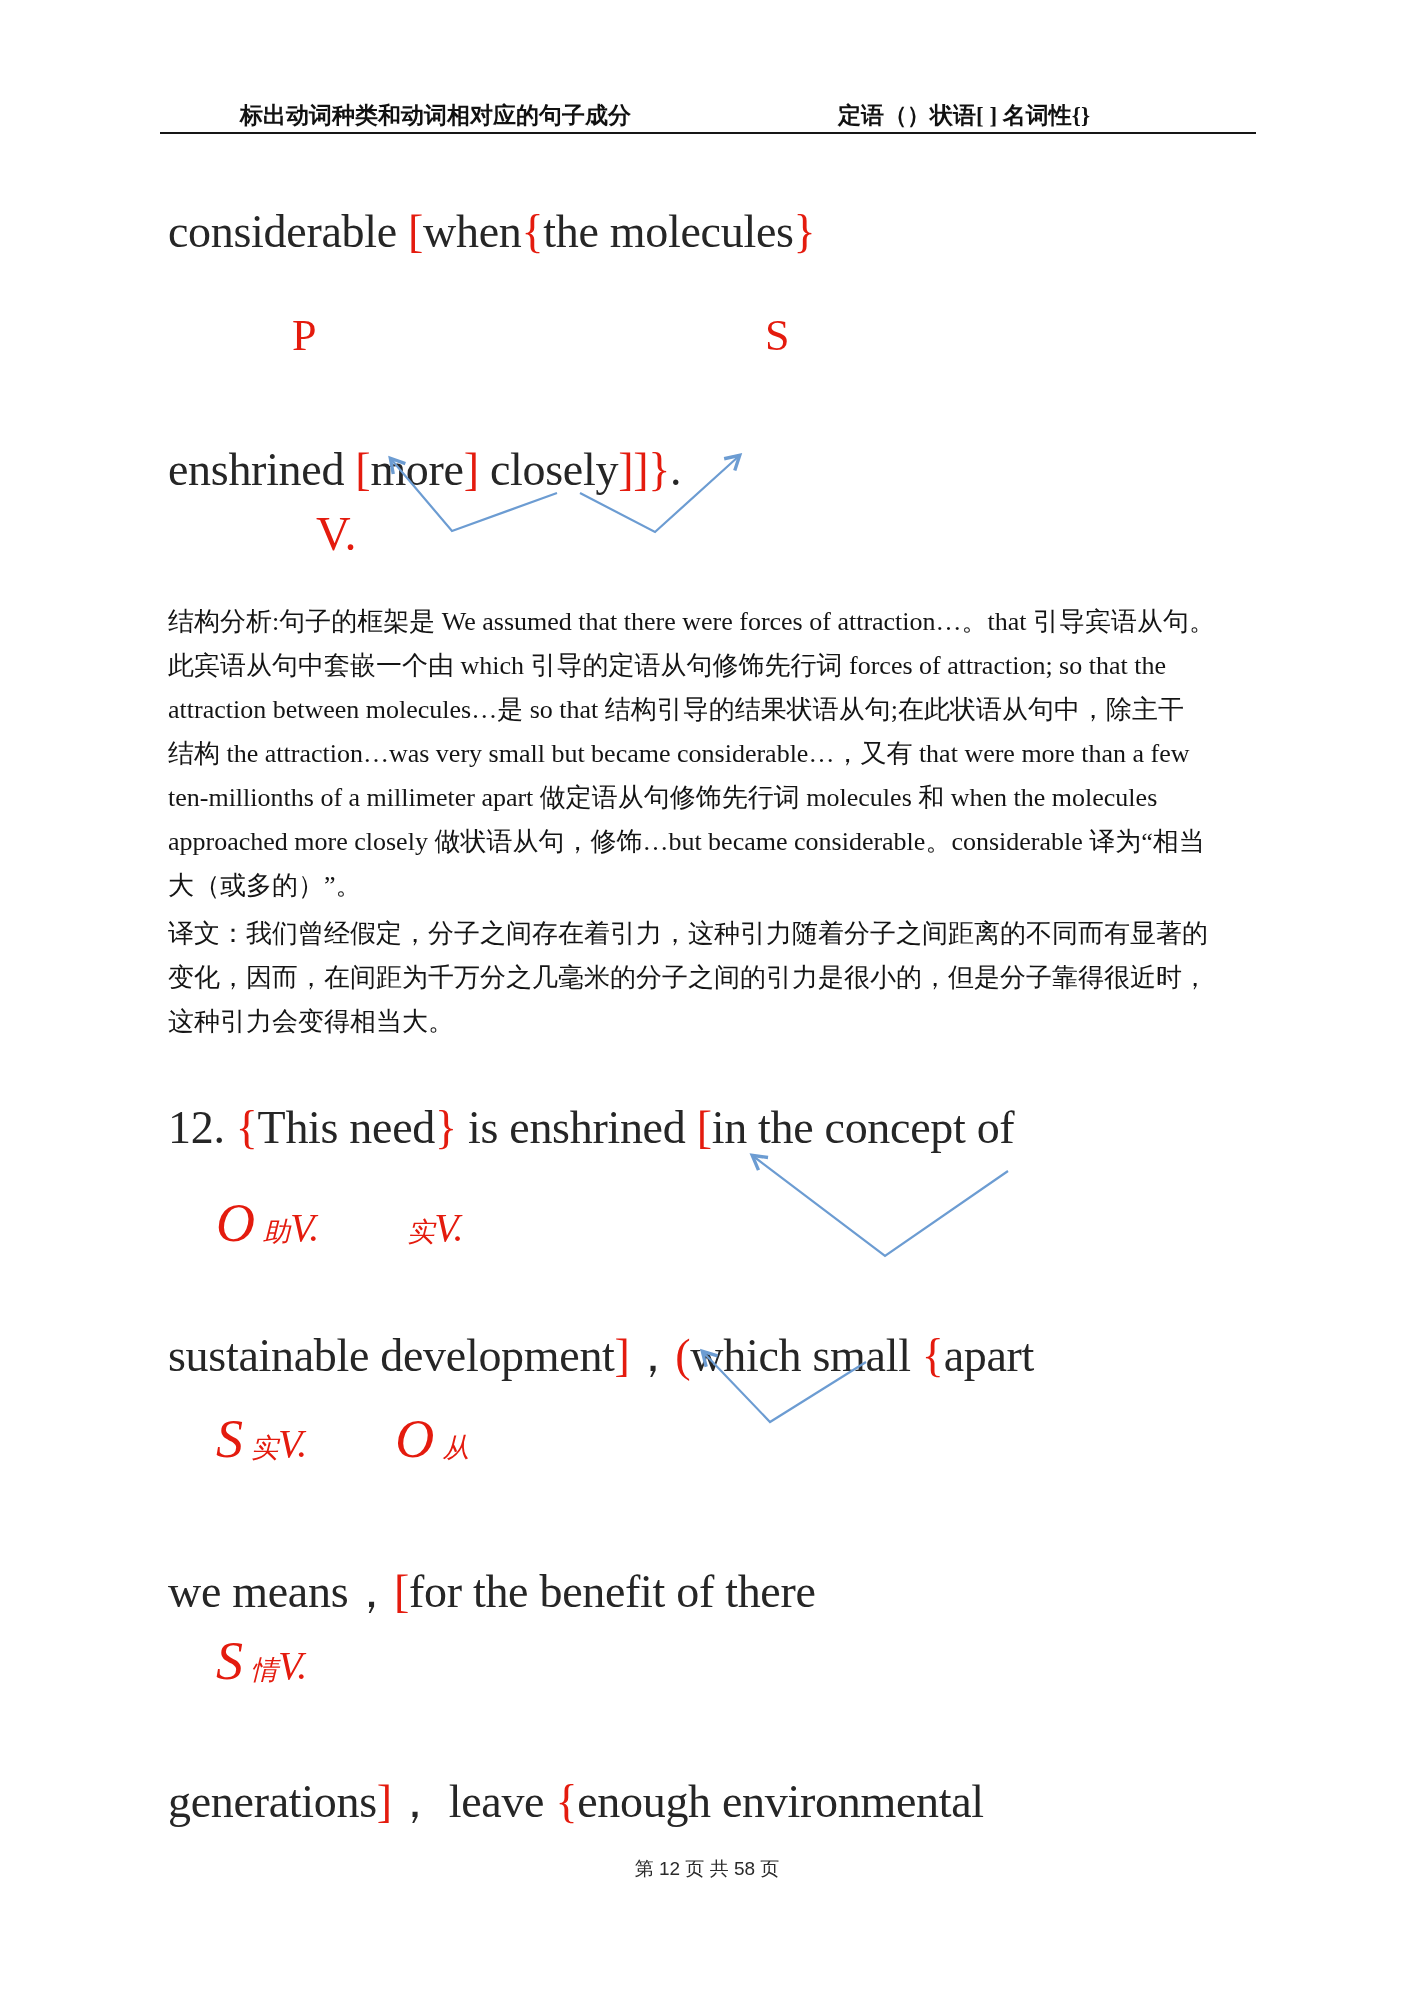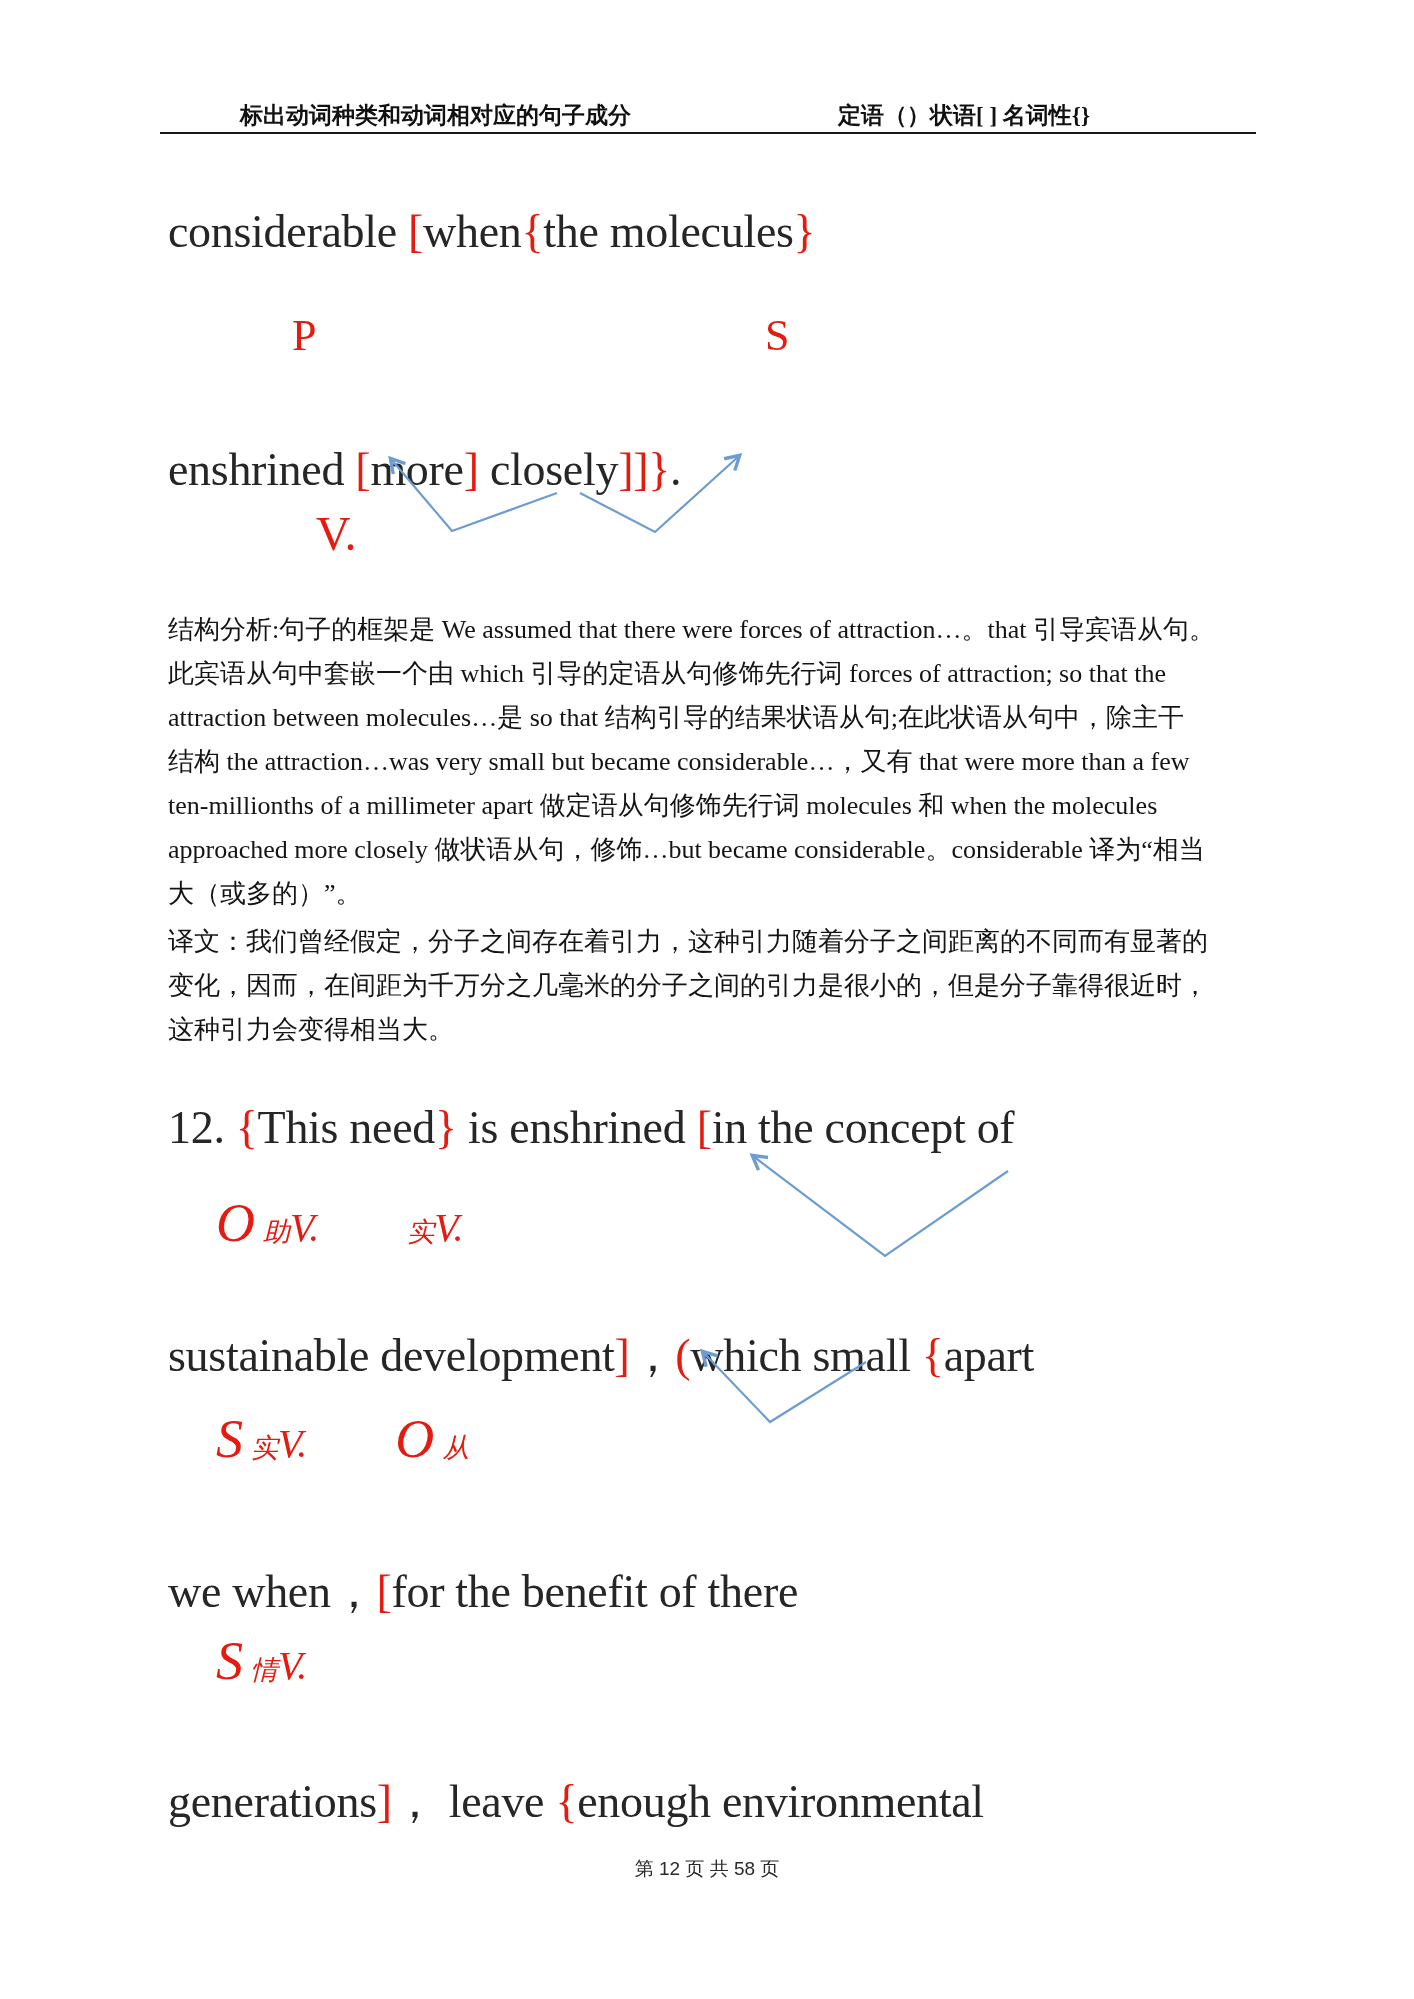--- a/index.html
+++ b/index.html
@@ -13,21 +13,21 @@
            font-family:"Liberation Serif","DejaVu Serif",serif;letter-spacing:-0.3px;margin-top:36px;}
   .red{color:#e41b0e;}
   .plabel{font-size:44px;color:#e41b0e;font-family:"Liberation Serif",serif;}
   .vlabel{font-size:48px;color:#e41b0e;font-family:"Liberation Serif",serif;}
   .annrow{white-space:nowrap;color:#e41b0e;font-style:italic;}
   .rl-big{font-size:54px;color:#e41b0e;}
   .rl-cjk{font-size:27px;color:#e41b0e;margin-left:8px;}
   .rl-v{font-size:40px;color:#e41b0e;}
   .gap{margin-left:88px;}
   .para{font-size:26px;line-height:44px;color:#141414;white-space:pre-line;
-        width:1100px;font-family:"Liberation Serif","DejaVu Serif",serif;margin-top:8px;}
+        width:1100px;font-family:"Liberation Serif","DejaVu Serif",serif;}
   .footer{width:1414px;text-align:center;font-family:Liberation Sans, sans-serif;
           font-size:19px;color:#2b2b2b;}
   svg.overlay{position:absolute;left:0;top:0;pointer-events:none;}
 </style>
 </head>
 <body>
 
 <div class="abs hdr" style="left:240px;top:100px">标出动词种类和动词相对应的句子成分</div>
 <div class="abs hdr" style="left:838px;top:100px">定语（）状语[ ] 名词性{}</div>
 <div class="abs rule" style="left:160px;top:132px;width:1096px"></div>
@@ -66,21 +66,21 @@
 
 <div class="abs bigline" style="left:168px;top:1294px">
   <span>sustainable development</span><span class="red">]</span><span>，</span><span class="red">(</span><span>which small </span><span class="red">{</span><span>apart</span>
 </div>
 
 <div class="abs annrow" style="left:216px;top:1408px">
   <span class="rl-big">S</span><span class="rl-cjk">实</span><span class="rl-v">V.</span><span class="rl-big gap">O</span><span class="rl-cjk">从</span>
 </div>
 
 <div class="abs bigline" style="left:168px;top:1530px">
-  <span>we when</span><span>，</span><span class="red">[</span><span>for the benefit of there</span>
+  <span>we means</span><span>，</span><span class="red">[</span><span>for the benefit of there</span>
 </div>
 
 <div class="abs annrow" style="left:216px;top:1630px">
   <span class="rl-big">S</span><span class="rl-cjk">情</span><span class="rl-v">V.</span>
 </div>
 
 <div class="abs bigline" style="left:168px;top:1740px">
   <span>generations</span><span class="red">]</span><span>，</span><span> leave </span><span class="red">{</span><span>enough environmental</span>
 </div>
 

